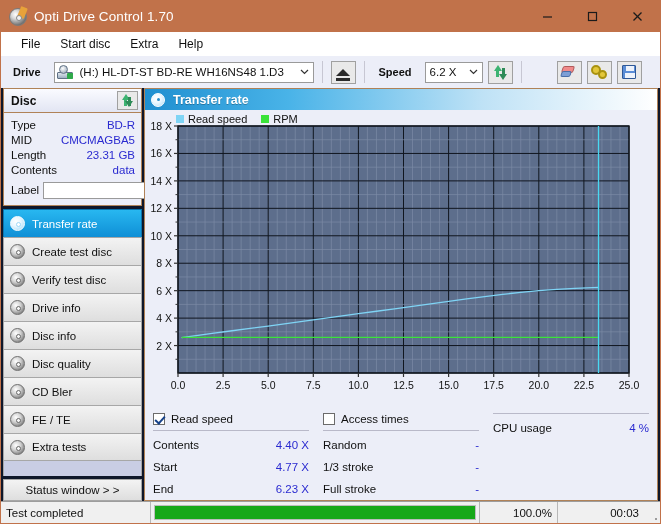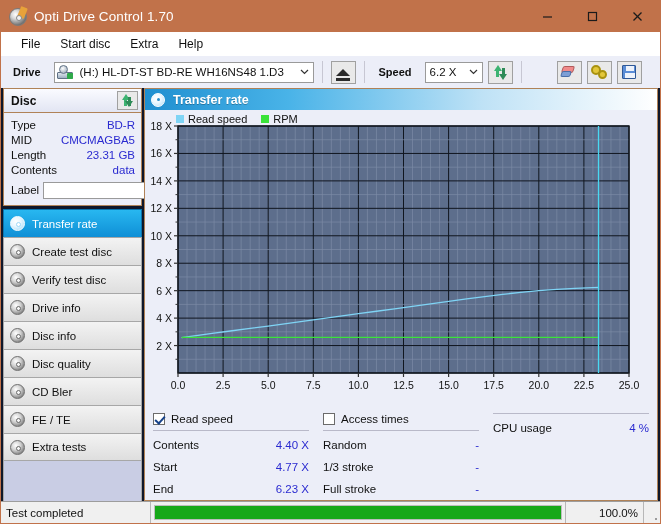--- a/index.html
+++ b/index.html
@@ -388,20 +388,23 @@
           <span>FE / TE</span>
         </div>
         <div class="navbtn">
           <span class="nav-ico"></span>
           <span>Extra tests</span>
         </div>
       </div>
 
       <div class="left-spacer"></div>
 
+      <div class="statuswin">
+        <span>Status window &gt; &gt;</span>
+      </div>
     </div>
 
     <div class="right">
       <div class="right-head">
         <span class="rh-ico"></span>
         <span class="rh-title">Transfer rate</span>
       </div>
 
       <div class="chart-wrap">
         <div class="legend">
@@ -597,18 +600,19 @@
   </div>
 
   <div class="statusbar">
     <div class="sb-cell sb-status">Test completed</div>
     <div class="sb-cell sb-prog">
       <div class="prog-outer">
         <div class="prog-fill" id="prog-fill" style="width: 100%;"></div>
       </div>
     </div>
     <div class="sb-cell sb-pct">100.0%</div>
+    <div class="sb-cell sb-time">00:03</div>
     <div class="grip">
         <span></span>
       </div>
   </div>
 
 </div>
 
 </body></html>

